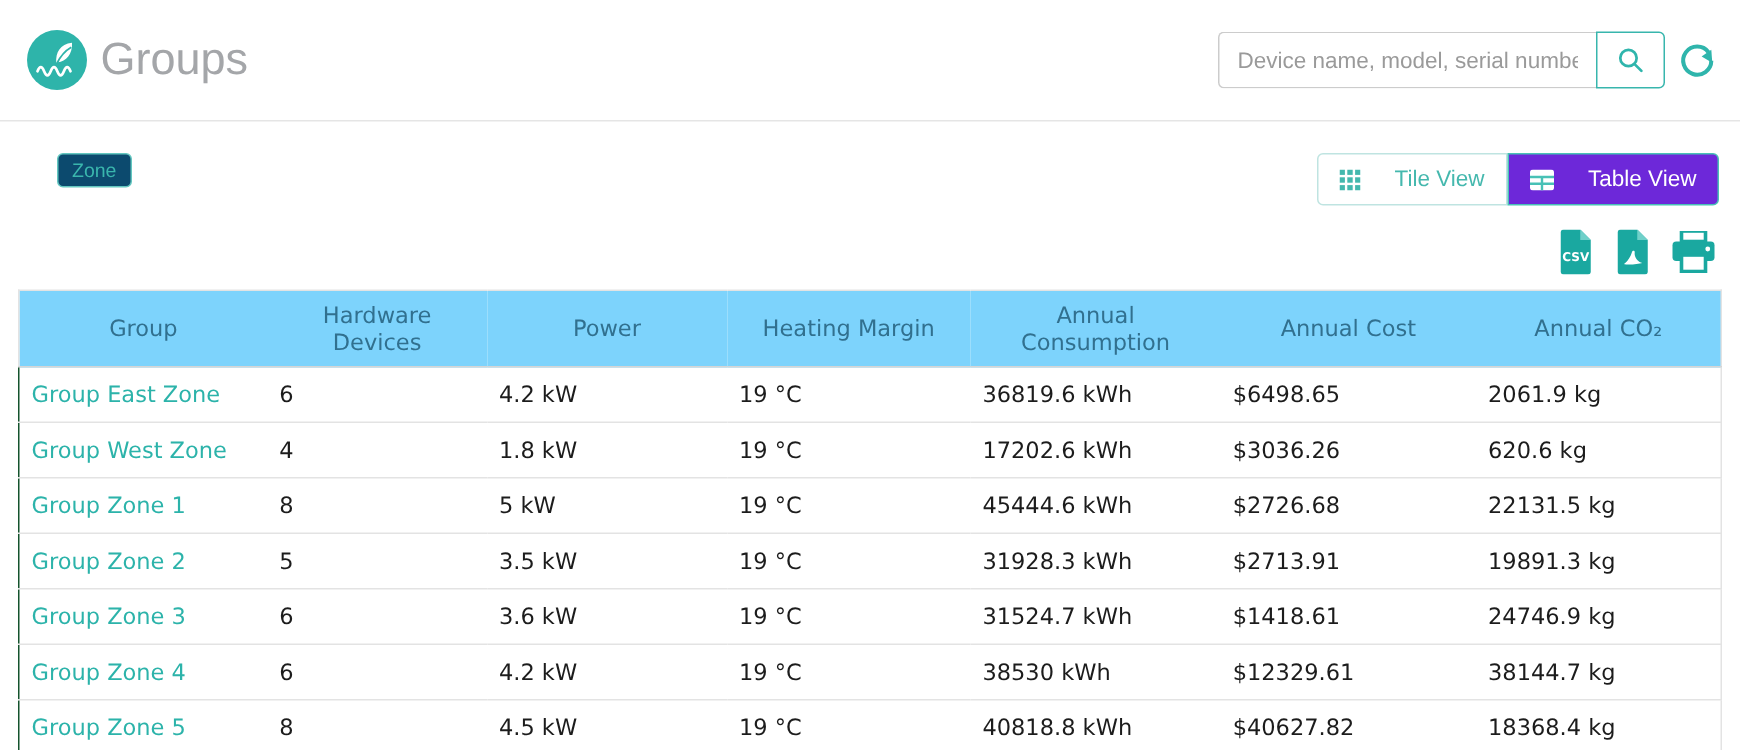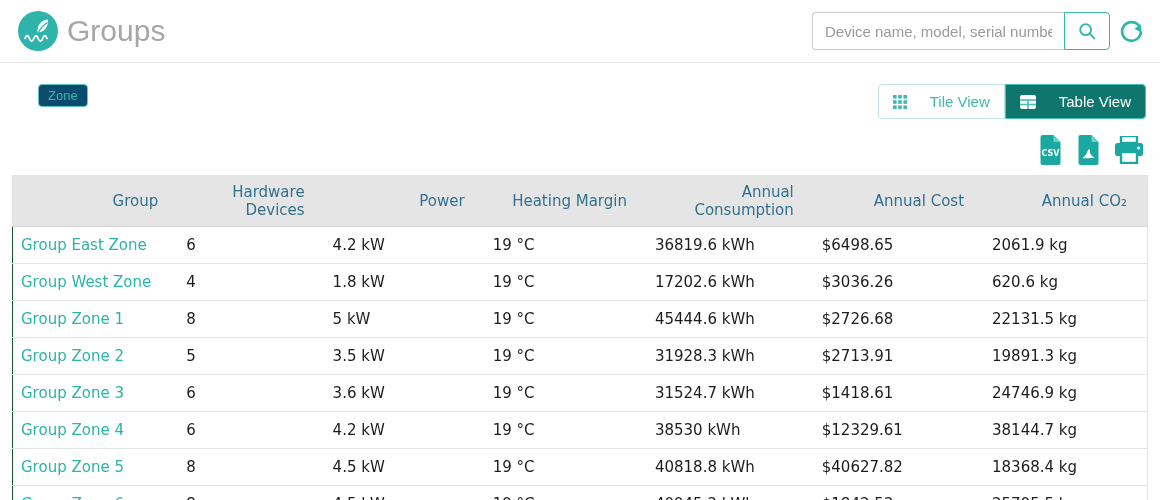--- a/index.html
+++ b/index.html
@@ -1,20 +1,20 @@
 <!DOCTYPE html>
 <html><head>
 <meta charset="utf-8">
 <style>
   * { margin:0; padding:0; box-sizing:border-box; }
   html,body { width:1160px; height:500px; overflow:hidden; background:#fff; }
   body { font-family:"Liberation Sans", sans-serif; }
 
   
-  .topbar { display:flex; align-items:center; height:63px; padding:0 16px 0 18px;
+  .topbar { display:flex; align-items:center; height:81px; padding:0 16px 0 18px;
             border-bottom:1px solid #e5e5e5; background:#fff; }
   .logo { width:40px; height:40px; flex:0 0 auto; }
   .page-title { font-size:30px; color:#a4a6a9; margin-left:9px; font-weight:400; }
   .search-group { margin-left:auto; display:flex; align-items:center; }
   .search-input { width:252px; height:38px; border:1px solid #ccc; border-right:none;
                   border-radius:4px 0 0 4px; padding:0 12px; font-size:15px; color:#555;
                   font-family:"Liberation Sans", sans-serif; outline:none; }
   .search-input::placeholder { color:#9a9a9a; }
   .search-btn { width:46px; height:38px; background:#fff; border:1px solid #38b6ad;
                 border-radius:0 4px 4px 0; cursor:pointer; display:flex;
@@ -25,32 +25,32 @@
   
   .toolbar-row { display:flex; justify-content:space-between; align-items:flex-start;
                  padding:21px 14px 0 38px; }
   .zone-chip { display:inline-block; border:1px solid #63c7c0; color:#3ab6ad;
                font-size:13px; padding:3px 9px; border-radius:4px; background:#0c4a6e;
                cursor:pointer; }
   .view-toggle { display:flex; }
   .toggle-btn { display:flex; align-items:center; gap:23px; font-size:15px;
                 padding:8px 14px; cursor:pointer; border:1px solid #bfe4e1; }
   .toggle-btn.inactive { background:#fff; color:#45b8ae; border-radius:4px 0 0 4px; }
-  .toggle-btn.active { background:#0f766e; color:#fff; border-color:#48c1b6;
+  .toggle-btn.active { background:#6d28d9; color:#fff; border-color:#48c1b6;
                        border-radius:0 4px 4px 0; }
   .export-row { display:flex; justify-content:flex-end; align-items:center; gap:13px;
                 padding:16px 16px 10px 0; }
   .export-row button { background:none; border:none; cursor:pointer; padding:0;
                        display:flex; }
 
   
   .table-wrap { margin:0 12px; }
   table { width:100%; border-collapse:collapse; table-layout:fixed;
           font-family:"DejaVu Sans", sans-serif; font-size:15px; }
-  thead th { text-align:right; font-weight:400; color:#31708f; background:#e5e5e5;
+  thead th { text-align:center; font-weight:400; color:#31708f; background:#7dd3fc;
              padding:7px 20px; border-top:1px solid #e3e3e3; border-bottom:1px solid #d5d5d5; }
   thead th:first-child { border-left:1px solid #e3e3e3; }
   thead th:last-child { border-right:1px solid #e3e3e3; }
   tbody td { padding:9px 8px; color:#1c1c1c; border-bottom:1px solid #e3e3e3; }
   tbody td:first-child { border-left:1px solid #14532d; }
   tbody td:last-child { border-right:1px solid #e3e3e3; }
   .group-link { color:#2cb3aa; text-decoration:none; cursor:pointer; }
   col.c1{width:14.6%} col.c2{width:12.9%} col.c3{width:14.1%} col.c4{width:14.3%}
   col.c5{width:14.7%} col.c6{width:15.0%} col.c7{width:auto}
 </style>

